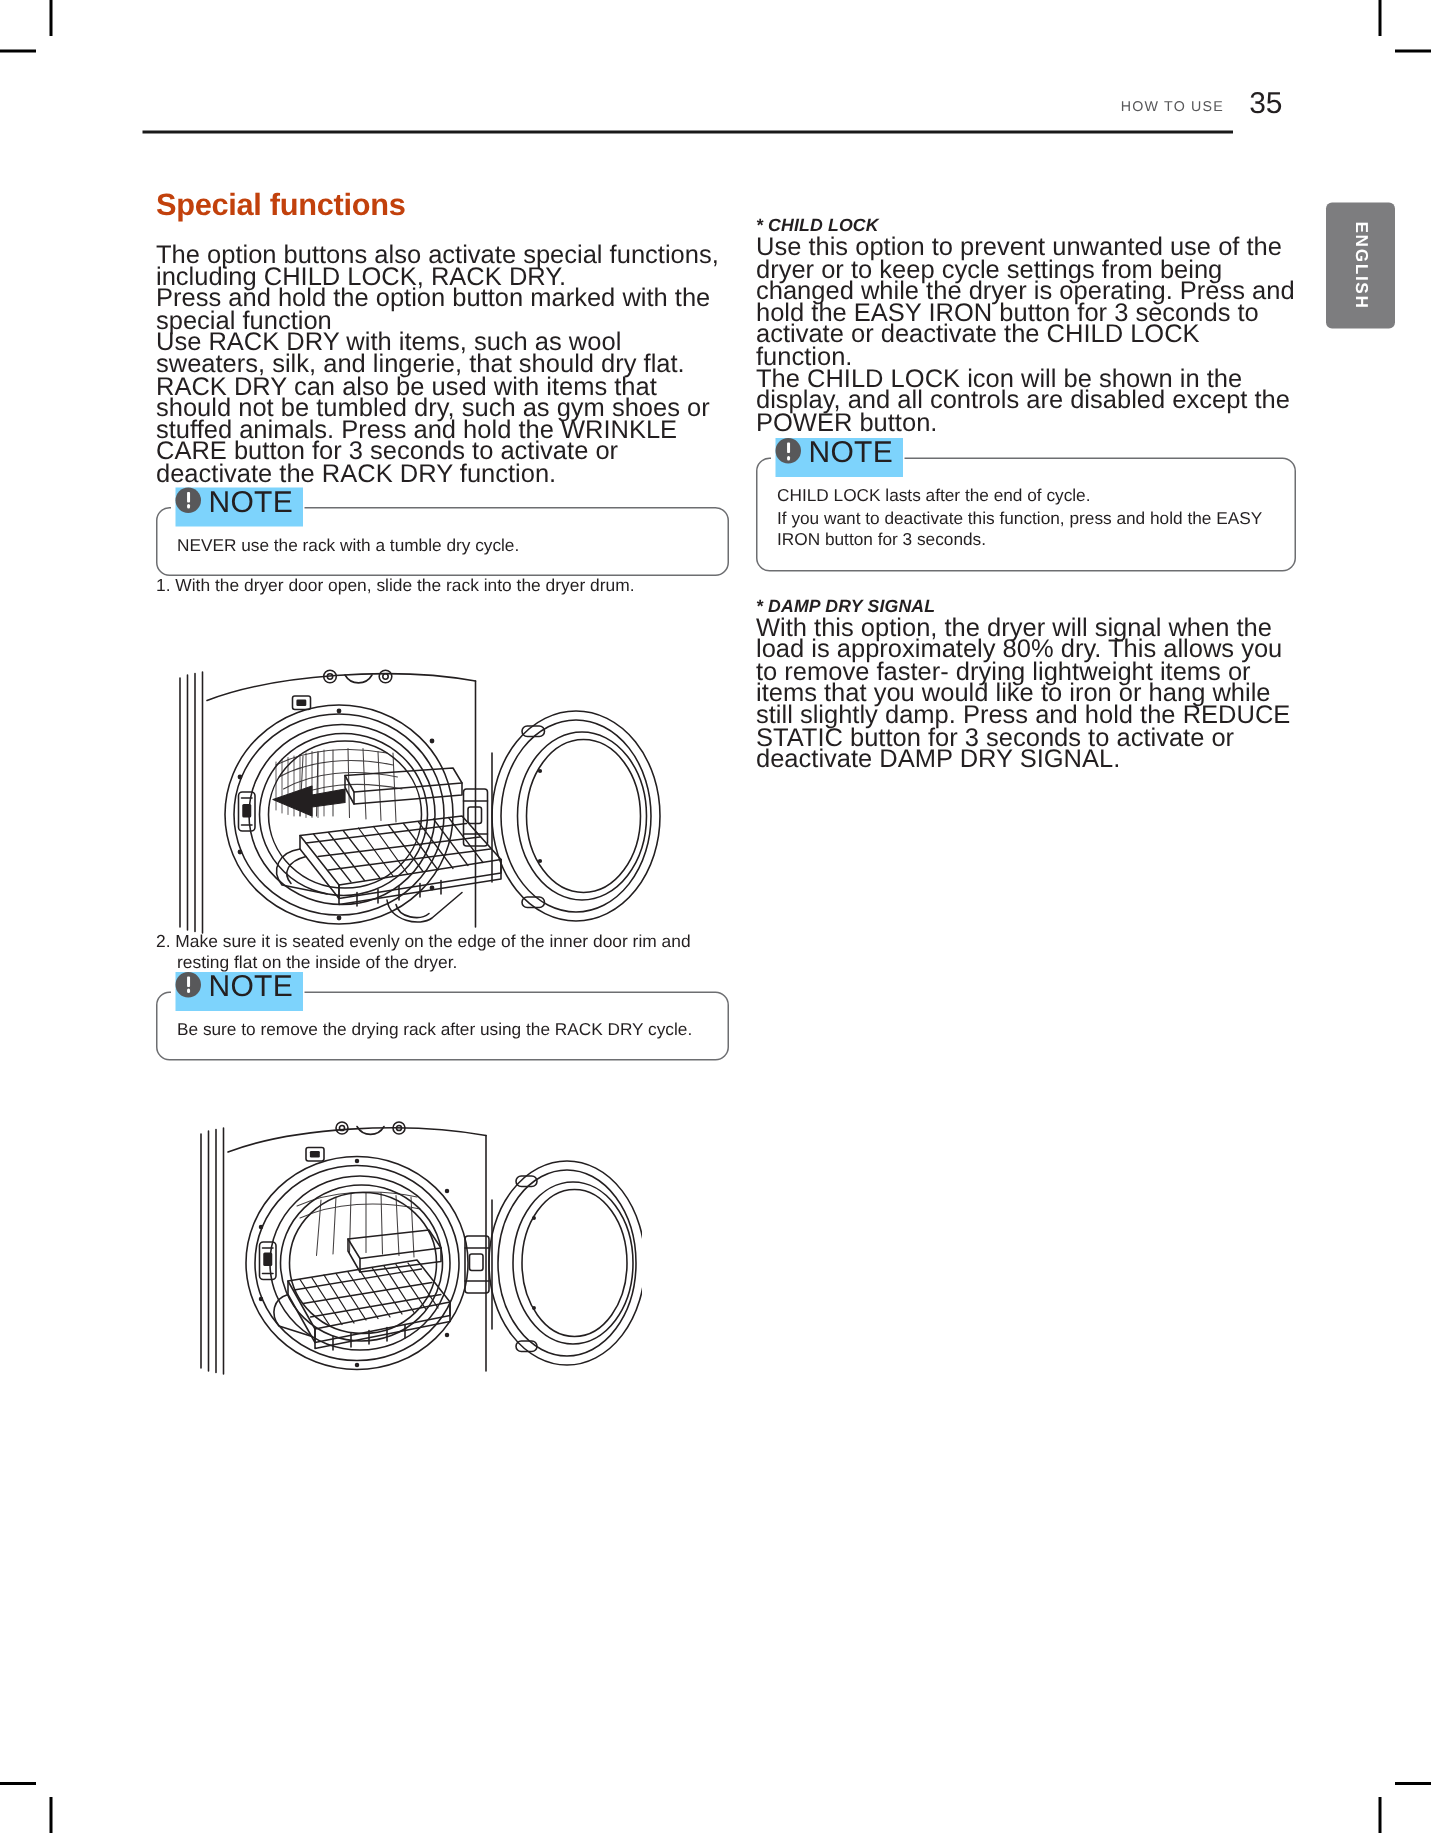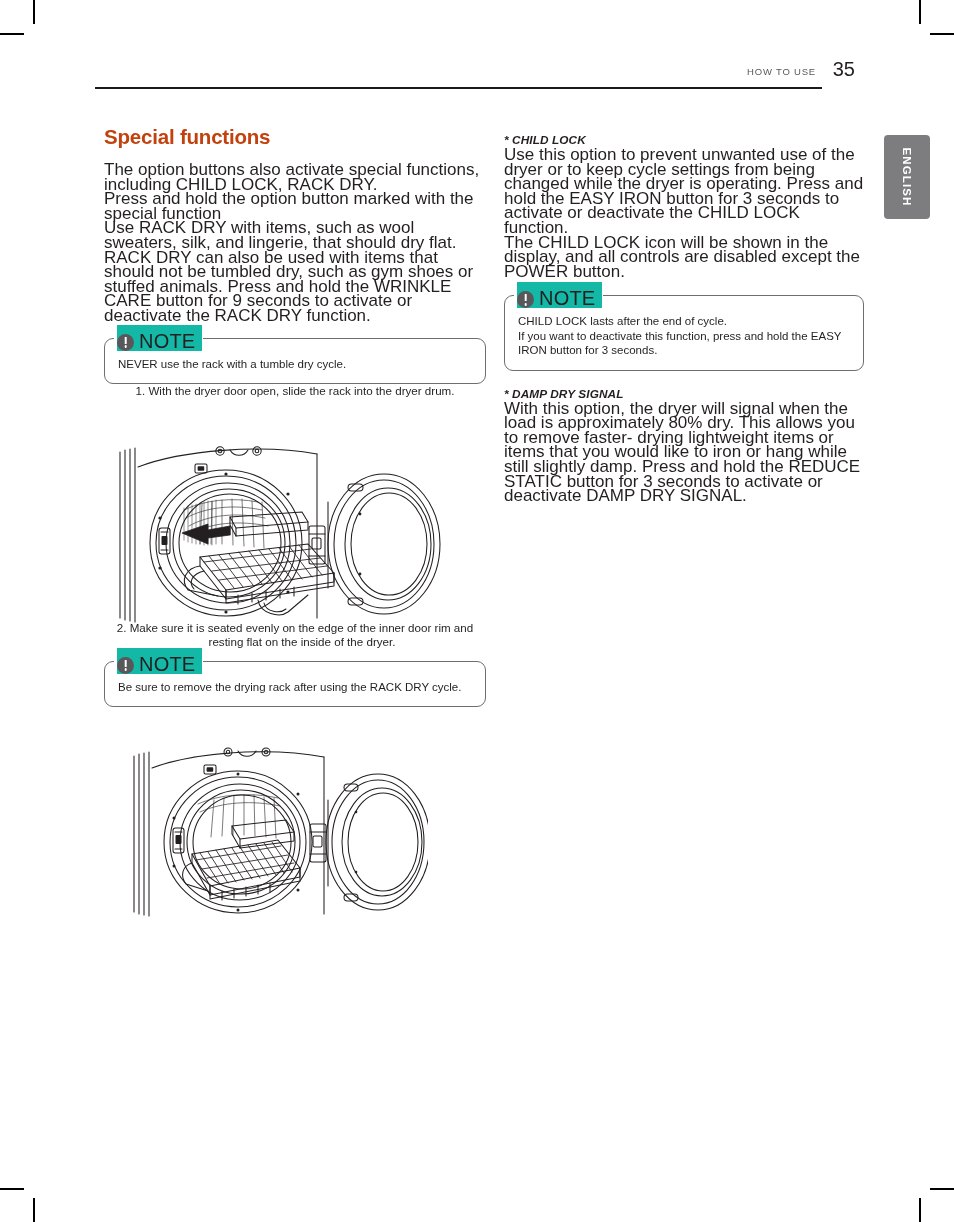--- a/index.html
+++ b/index.html
@@ -109,30 +109,30 @@
   p.body + p.body { margin-top: 0; }
 
   h2.sub {
     margin: 16px 0 1px 0;
     font-size: 11.8px;
     font-weight: 700;
     font-style: italic;
     color: #231f20;
     letter-spacing: 0.1px;
   }
-  h2.sub.first { margin-top: 8px; }
+  h2.sub.first { margin-top: 18px; }
 
   h3.step-head {
     margin: 0 0 1px 2px;
     font-size: 11.8px;
     font-weight: 700;
     font-style: italic;
     color: #231f20;
   }
-  .steps { margin: 0; text-align: center; }
+  .steps { margin: 0; }
   .step {
     font-size: 11.6px;
     line-height: 14.6px;
     color: #231f20;
     padding-left: 14px;
     text-indent: -14px;
   }
 
   
   .note {
@@ -148,23 +148,23 @@
     left: 9px;
     top: -9px;
     height: 16px;
     background: #ffffff;
   }
   .note-head {
     position: absolute;
     left: 12px;
     top: -14px;
     display: flex;
-    align-items: flex-end;
+    align-items: flex-start;
     gap: 5px;
-    background: #14b8a6;
+    background: #7dd3fc;
     padding-right: 7px;
     height: 26px;
   }
   .note-badge {
     width: 17px;
     height: 17px;
     border-radius: 50%;
     background: #58585a;
     position: relative;
     flex: none;
@@ -232,21 +232,21 @@
   <span>ENGLISH</span>
 </div>
 
 <div class="col col-left">
 
   <h1 class="section-title">Special functions</h1>
 
   <p class="body" style="white-space:pre-line">The option buttons also activate special functions, including CHILD LOCK, RACK DRY.
 Press and hold the option button marked with the special function</p>
 
-  <p class="body">Use RACK DRY with items, such as wool sweaters, silk, and lingerie, that should dry flat. RACK DRY can also be used with items that should not be tumbled dry, such as gym shoes or stuffed animals. Press and hold the WRINKLE CARE button for 9 seconds to activate or deactivate the RACK DRY function.</p>
+  <p class="body">Use RACK DRY with items, such as wool sweaters, silk, and lingerie, that should dry flat. RACK DRY can also be used with items that should not be tumbled dry, such as gym shoes or stuffed animals. Press and hold the WRINKLE CARE button for 3 seconds to activate or deactivate the RACK DRY function.</p>
 
   <div class="note">
       <div class="note-mask" style="width: 89px;"></div>
     <div class="note-head">
       <span class="note-badge"></span>
       <span class="note-word">NOTE</span>
     </div>
     <div class="note-body">NEVER use the rack with a tumble dry cycle.</div>
   </div>
 

